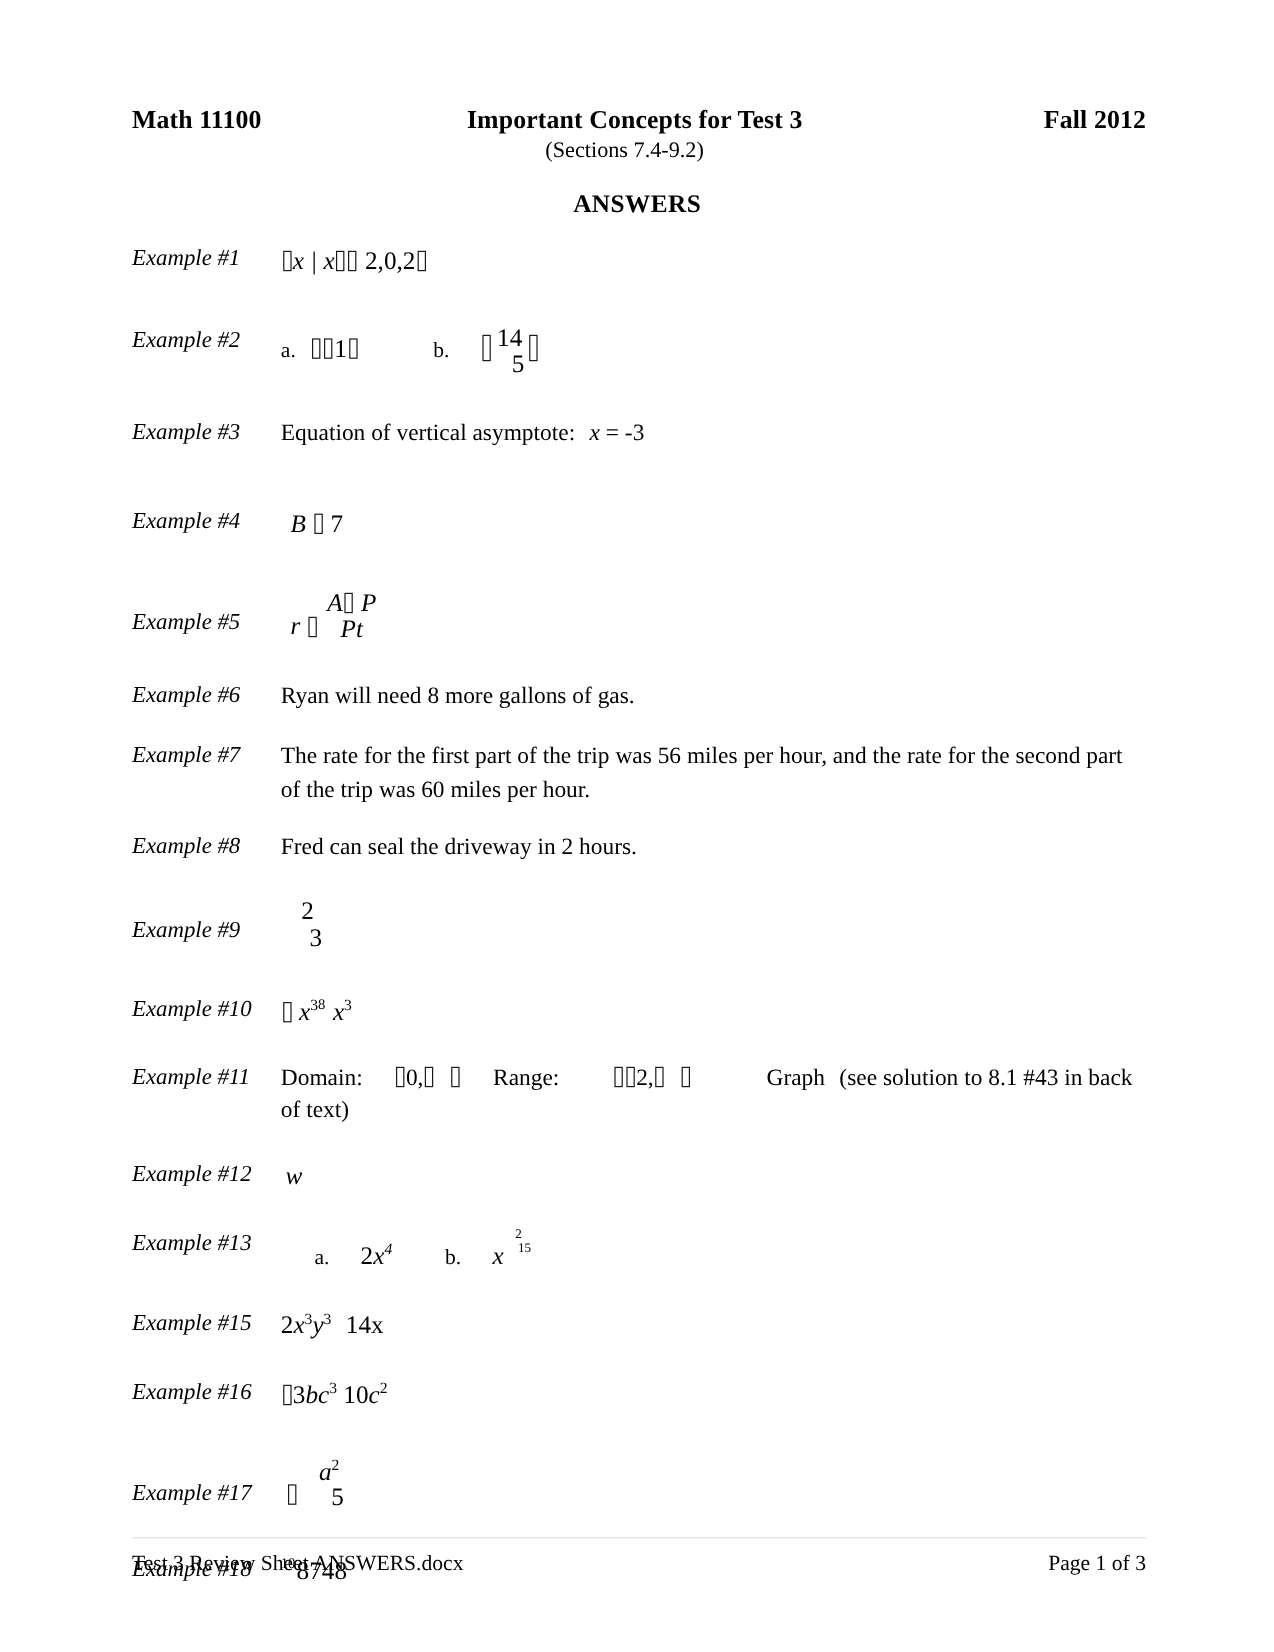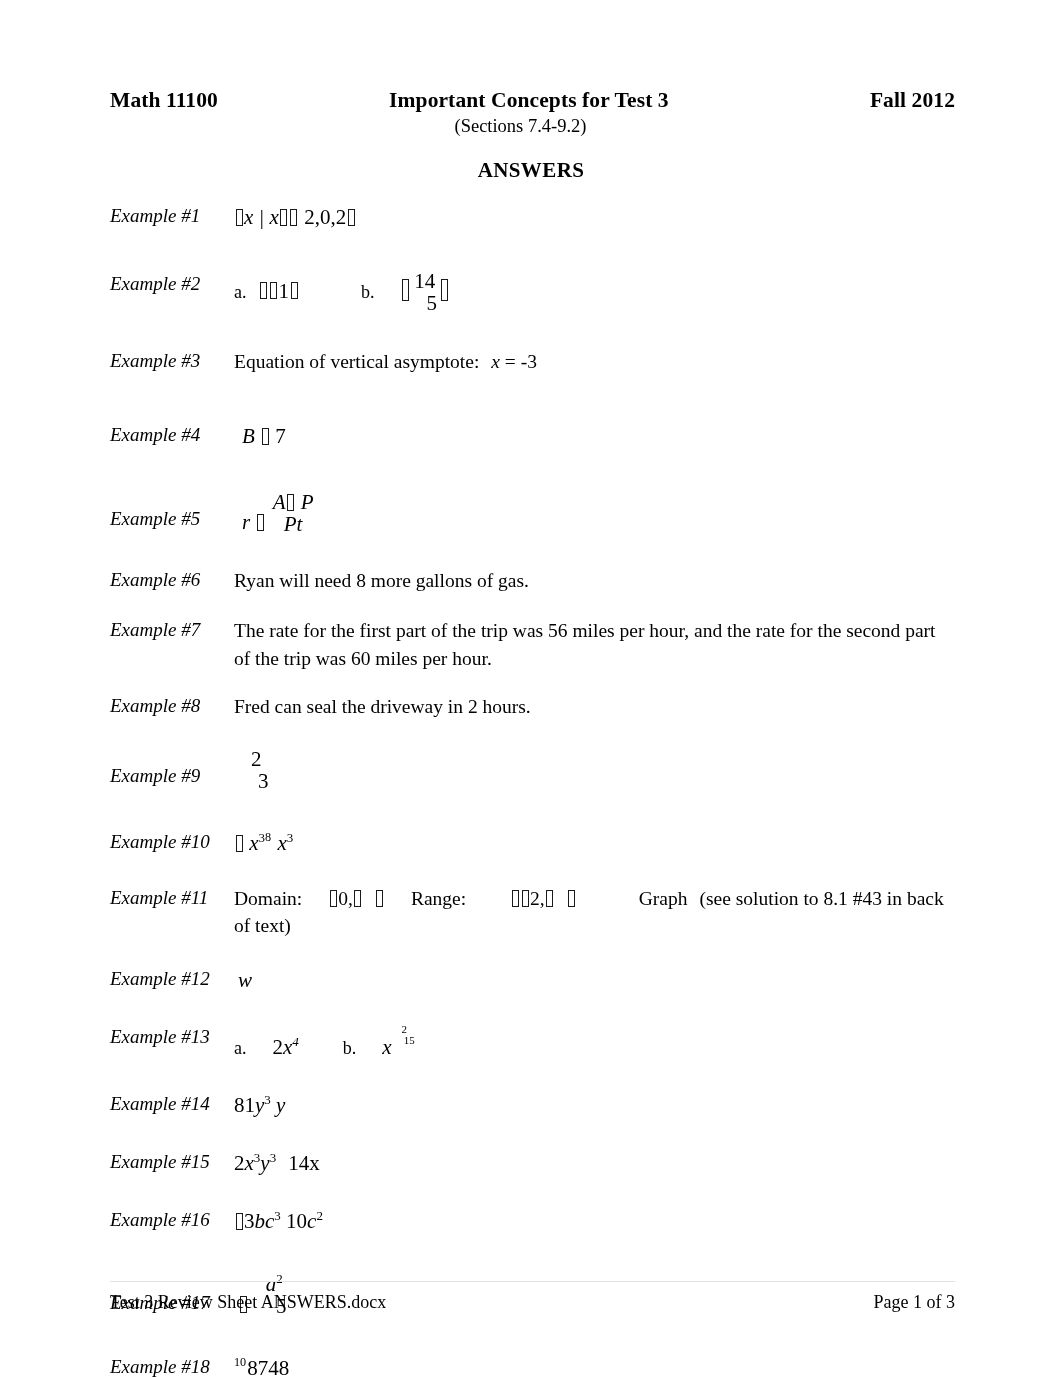--- a/index.html
+++ b/index.html
@@ -273,33 +273,27 @@
       </div>
     </div>
 
     <div class="ex-row" style="margin-top:26px;">
       <div class="ex-label">Example #12</div>
       <div class="ex-body math" style="padding-left:4px;">
         <span class="mi">w</span>
       </div>
     </div>
 
-    <div class="ex-row" style="margin-top:28px;">
+    <div class="ex-row" style="margin-top:28px;gap:28px;">
       <div class="ex-label">Example #13</div>
       <div class="ex-body math">
         <span class="sublabel" style="font-size:18px;">a.</span><span class="sp-med"></span><span class="mn">2</span><span class="mi">x</span><sup class="sup-i">4</sup><span class="sp-wide"></span><span class="sublabel" style="font-size:18px;">b.</span><span class="sp-med"></span><span class="mi">x</span><span class="frac" style="font-size:0.52em; vertical-align:0.95em; line-height:1.0;"><span class="num">2</span><span class="den" style="margin-left:10px;">15</span></span>
       </div>
     </div>
 
-    <div class="ex-row" style="margin-top:28px;">
-      <div class="ex-label">Example #14</div>
-      <div class="ex-body math">
-        <span class="mn">81</span><span class="mi">y</span><sup>3</sup> <span class="mi">y</span>
-      </div>
-    </div>
 
     <div class="ex-row" style="margin-top:28px;">
       <div class="ex-label">Example #15</div>
       <div class="ex-body math">
         <span class="mn">2</span><span class="mi">x</span><sup>3</sup><span class="mi">y</span><sup>3</sup><span class="sp-sm"></span><span class="mn"><span class="mn">14x</span></span>
       </div>
     </div>
 
     <div class="ex-row" style="margin-top:28px;">
       <div class="ex-label">Example #16</div>

